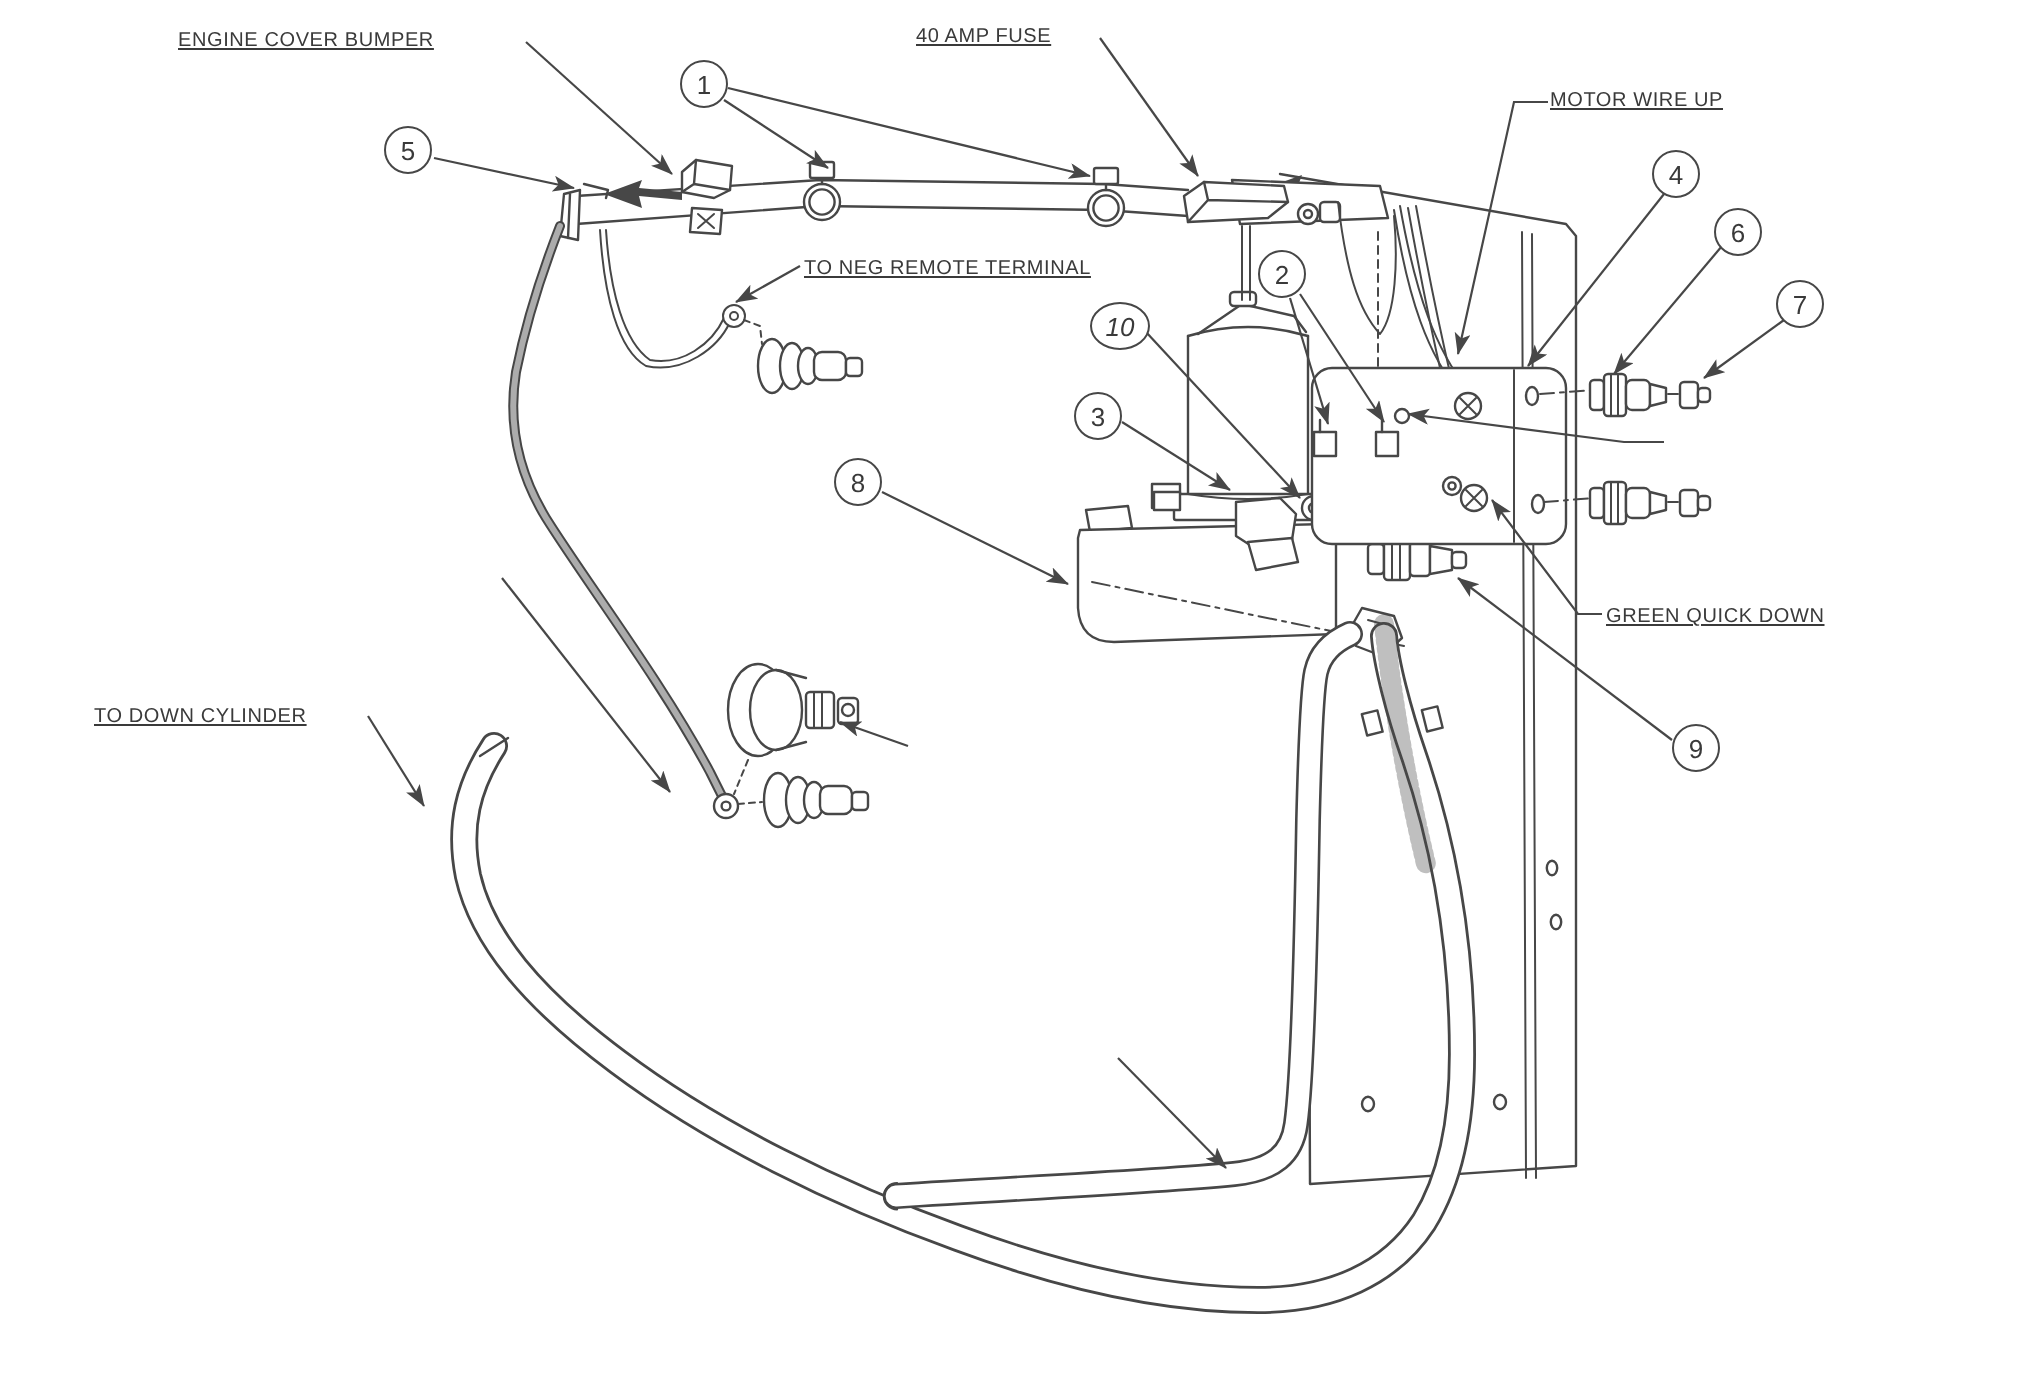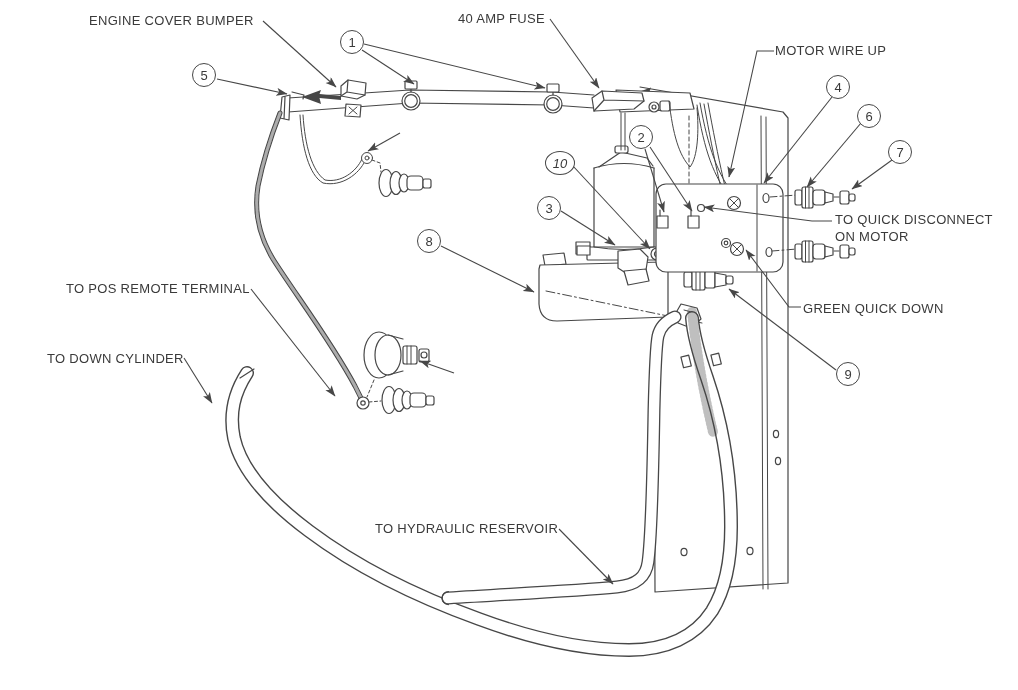--- a/index.html
+++ b/index.html
@@ -2,22 +2,22 @@
 <html><head>
 <meta charset="utf-8">
 <style>
   html,body{margin:0;padding:0;background:#ffffff;}
   .stage{
     position:relative;width:1018px;height:690px;background:#ffffff;overflow:hidden;
     font-family:"Liberation Sans",sans-serif;
   }
   .stage svg{position:absolute;left:0;top:0;}
   .callout{
-    position:absolute;color:#3a3a3a;font-size:13px;letter-spacing:.3px;
-    white-space:nowrap;line-height:17px;
+    position:absolute;color:#3a3a3a;font-size:10px;letter-spacing:.3px;
+    white-space:nowrap;line-height:17px;text-decoration:underline;
   }
   .balloon{
     position:absolute;width:24px;height:24px;border:1.4px solid #474747;border-radius:50%;
     background:#fff;display:flex;align-items:center;justify-content:center;
     font-size:13px;color:#3a3a3a;box-sizing:border-box;
   }
   .balloon.wide{width:30px;font-style:italic;}
 </style>
 </head>
 <body>
@@ -257,28 +257,23 @@
     <path d="M251,289 L335,396" marker-end="url(#arr)"></path>
     <path d="M184,358 L212,403" marker-end="url(#arr)"></path>
     <path d="M454,373 L420,361" marker-end="url(#arr)"></path>
     <path d="M559,529 L613,584" marker-end="url(#arr)"></path>
   </g>
 </svg>
 
 <div class="callout" style="left:89px;top:12px"><span>ENGINE COVER BUMPER</span></div>
 <div class="callout" style="left:458px;top:10px"><span>40 AMP FUSE</span></div>
 <div class="callout" style="left:775px;top:42px"><span>MOTOR WIRE UP</span></div>
-<div class="callout" style="left:835px;top:211px">
-  <span style="display:block">TO QUICK DISCONNECT</span>
-  <span style="display:block">ON MOTOR</span>
-</div>
+<div class="callout" style="left:402px;top:126px"><span>TO NEG REMOTE TERMINAL</span></div>
 <div class="callout" style="left:803px;top:300px"><span>GREEN QUICK DOWN</span></div>
-<div class="callout" style="left:66px;top:280px"><span>TO POS REMOTE TERMINAL</span></div>
 <div class="callout" style="left:47px;top:350px"><span>TO DOWN CYLINDER</span></div>
-<div class="callout" style="left:375px;top:520px"><span>TO HYDRAULIC RESERVOIR</span></div>
 
 <div class="balloon" style="left:340px;top:30px">1</div>
 <div class="balloon" style="left:629px;top:125px">2</div>
 <div class="balloon" style="left:537px;top:196px">3</div>
 <div class="balloon" style="left:826px;top:75px">4</div>
 <div class="balloon" style="left:192px;top:63px">5</div>
 <div class="balloon" style="left:857px;top:104px">6</div>
 <div class="balloon" style="left:888px;top:140px">7</div>
 <div class="balloon" style="left:417px;top:229px">8</div>
 <div class="balloon" style="left:836px;top:362px">9</div>

